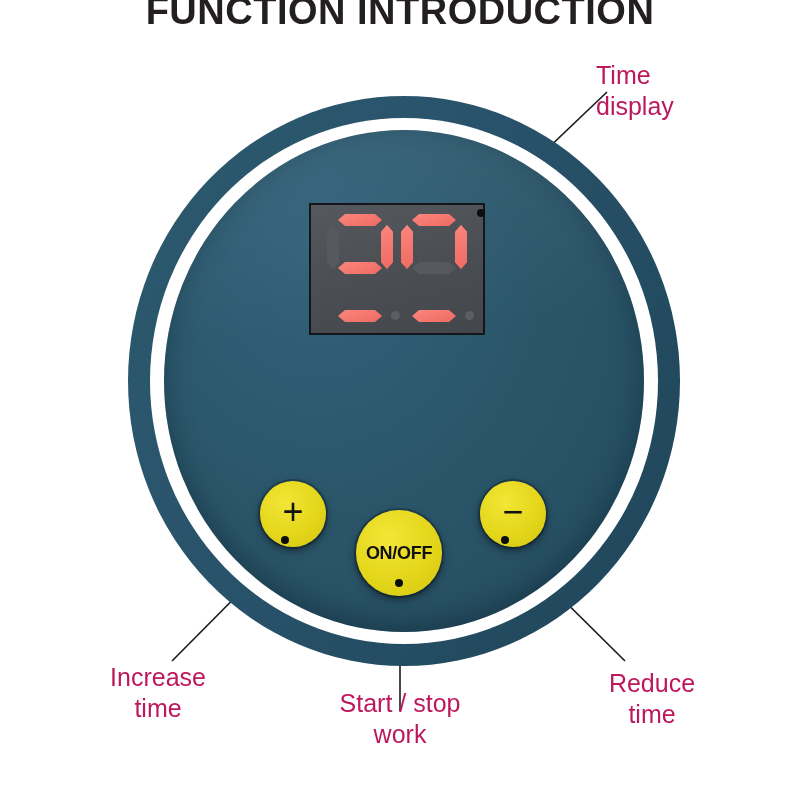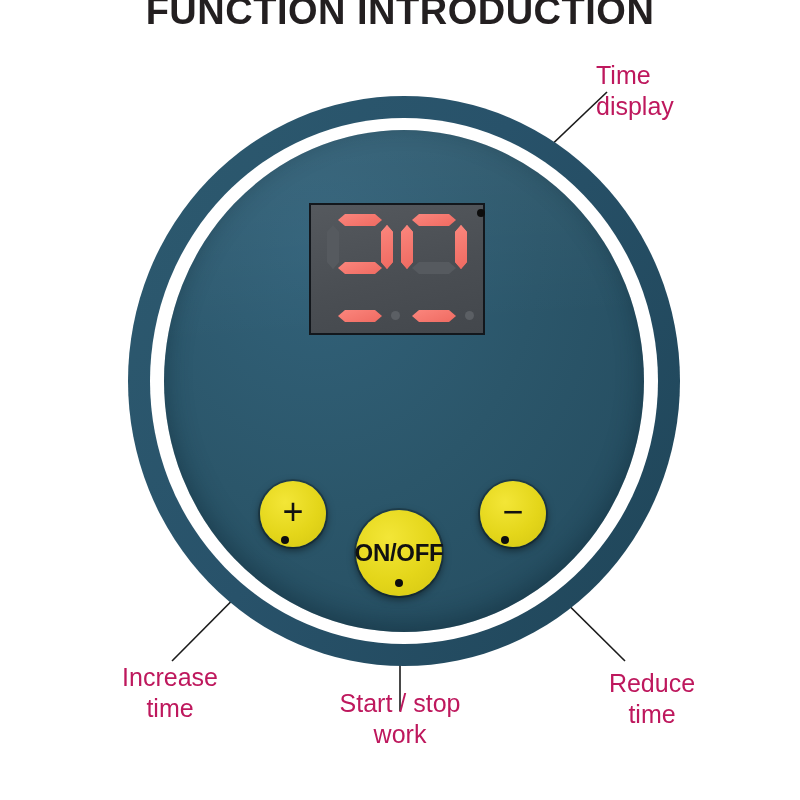--- a/index.html
+++ b/index.html
@@ -169,21 +169,21 @@
     height: 66px;
     font-size: 36px;
     line-height: 1;
     font-weight: 400;
   }
   #btn-onoff {
     left: 228px;
     top: 414px;
     width: 86px;
     height: 86px;
-    font-size: 24px;
+    font-size: 18px;
     font-weight: bold;
     letter-spacing: -0.3px;
   }
   .btn-sym { transform: translateY(-2px); }
   .anchor-dot {
     position: absolute;
     width: 8px;
     height: 8px;
     border-radius: 50%;
     background: #0d0d0d;
@@ -206,21 +206,21 @@
   .callout-label {
     position: absolute;
     font-family: "Liberation Sans", sans-serif;
     font-size: 25px;
     color: #be185d;
     text-align: center;
     line-height: 1.22;
     white-space: pre-line;
   }
   #label-time-display { left: 596px; top: 60px; width: 160px; text-align: left; }
-  #label-increase-time { left: 84px;  top: 662px; width: 172px; }
+  #label-increase-time { left: 72px;  top: 662px; width: 172px; }
   #label-start-stop    { left: 308px; top: 688px; width: 184px; }
   #label-reduce-time   { left: 566px; top: 668px; width: 172px; }
 </style>
 </head>
 <body>
 
 <div id="page-title">FUNCTION INTRODUCTION</div>
 
 <svg id="callouts" viewBox="0 0 800 800" xmlns="http://www.w3.org/2000/svg">
   <line x1="481" y1="212" x2="607" y2="92" stroke="#1b1b1b" stroke-width="1.6"></line>

